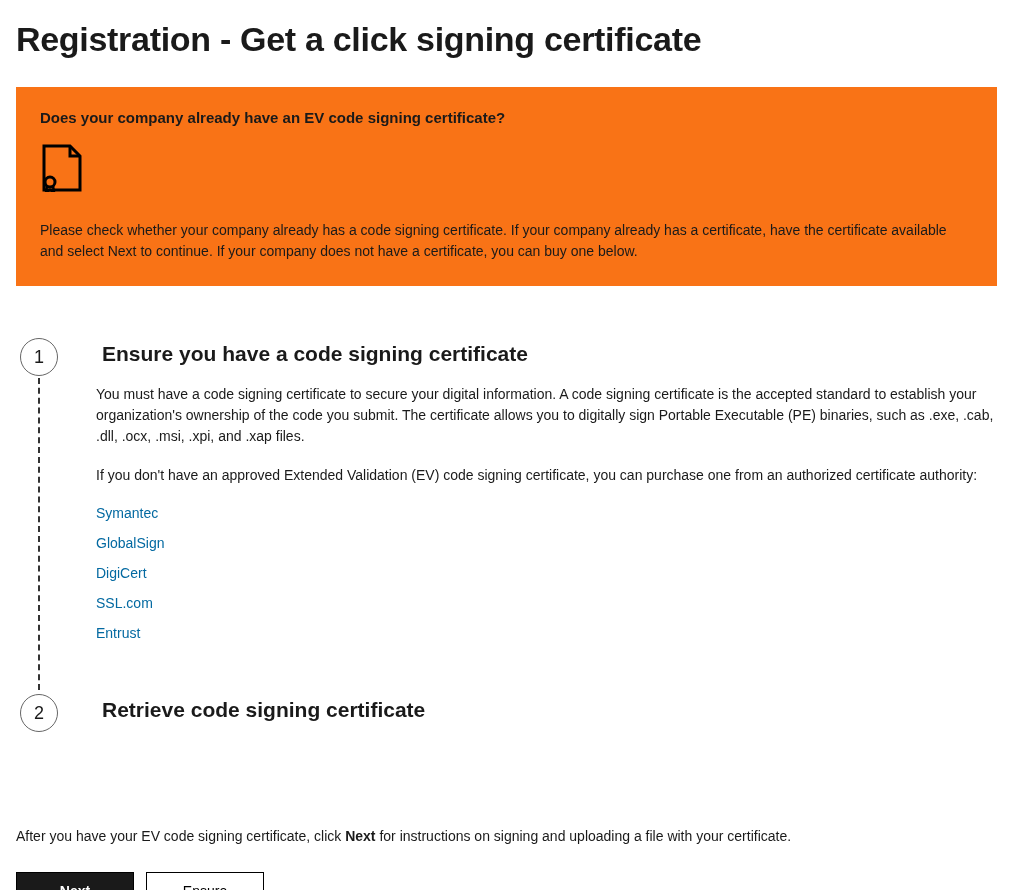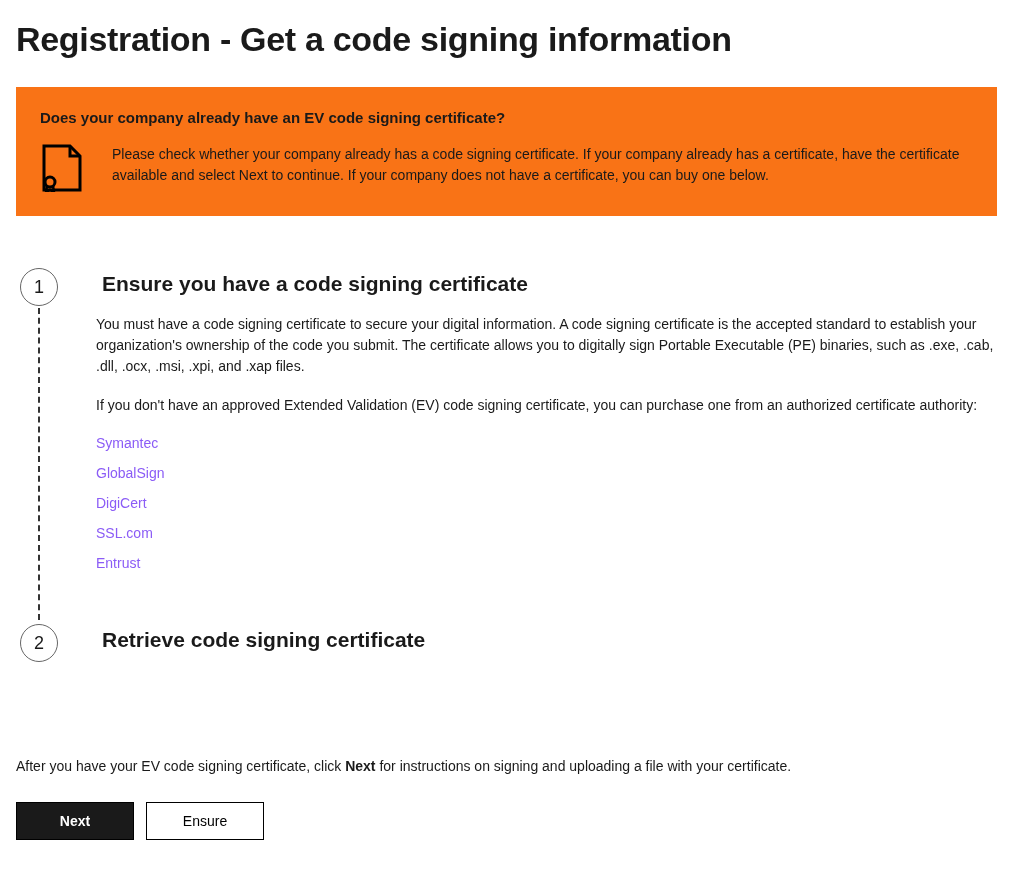--- a/index.html
+++ b/index.html
@@ -27,20 +27,21 @@
     }
     .info-box-title {
       font-size: 15px;
       font-weight: 600;
       margin-bottom: 18px;
     }
     .info-box-body {
       display: flex;
       align-items: flex-start;
       gap: 28px;
+      flex-direction: column;
     }
     .cert-icon {
       flex-shrink: 0;
       width: 44px;
       height: 48px;
     }
     .info-box-text {
       font-size: 14px;
       line-height: 1.5;
     }
@@ -90,21 +91,21 @@
       line-height: 1.5;
       margin-bottom: 18px;
     }
     .step-links {
       list-style: none;
     }
     .step-links li {
       margin-bottom: 12px;
     }
     .step-links a {
-      color: #8b5cf6;
+      color: #0369a1;
       text-decoration: none;
       font-size: 14px;
     }
     .footer-instruction {
       font-size: 14px;
       margin-top: 90px;
       margin-bottom: 28px;
     }
     .footer-instruction .bold {
       font-weight: 700;
@@ -127,21 +128,21 @@
       font-weight: 600;
     }
     .btn-secondary {
       background: #fff;
       color: #000;
     }
   </style>
 </head>
 <body>
 
-<h1>Registration - Get a code signing information</h1>
+<h1>Registration - Get a click signing certificate</h1>
 
 <div class="info-box">
   <div class="info-box-title">Does your company already have an EV code signing certificate?</div>
   <div class="info-box-body">
     <div class="cert-icon">
       <svg viewBox="0 0 44 48" width="44" height="48">
         <path d="M4 2 L30 2 L40 12 L40 46 L4 46 Z" fill="none" stroke="#000" stroke-width="3"></path>
         <path d="M30 2 L30 12 L40 12" fill="none" stroke="#000" stroke-width="3"></path>
         <circle cx="10" cy="38" r="5" fill="none" stroke="#000" stroke-width="3"></circle>
         <path d="M7 42 L6 48 L10 46 L14 48 L13 42" fill="none" stroke="#000" stroke-width="2.5"></path>

